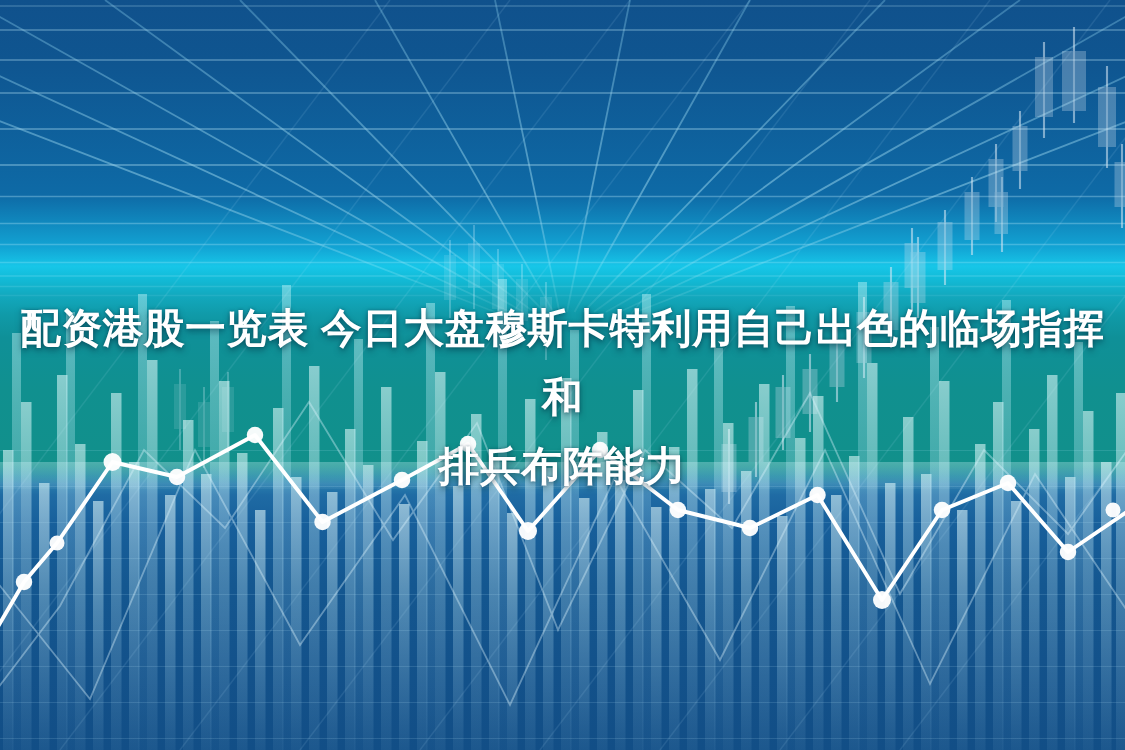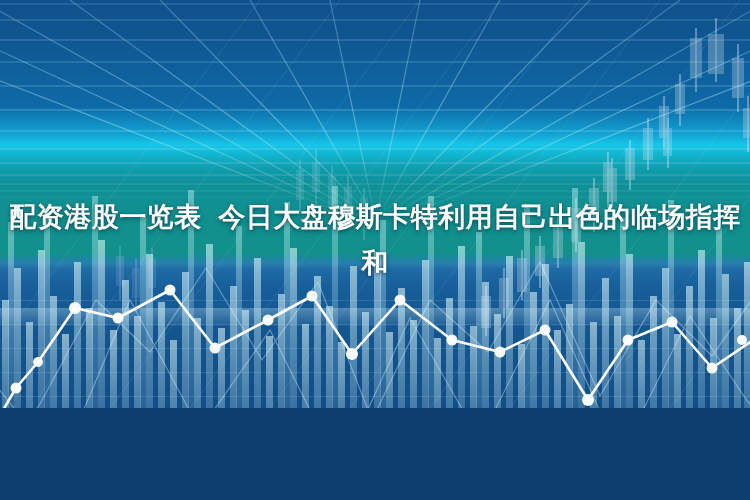--- a/index.html
+++ b/index.html
@@ -1,18 +1,18 @@
 <!DOCTYPE html>
 <html><head>
 <meta charset="utf-8">
 <style>
   html,body{margin:0;padding:0;background:#0c3f70;}
   #stage{
-    position:relative;width:750px;height:408px;overflow:hidden;
-    font-family:Liberation Mono, monospace;
+    position:relative;width:750px;height:500px;overflow:hidden;
+    font-family:Liberation Sans, sans-serif;
     background:#0d4a86;
   }
   .layer{position:absolute;inset:0;}
 
   
   #bg-gradient{
     background:linear-gradient(to bottom,
       #10518c 0%,
       #0f5590 8%,
       #0e6aa6 26%,
@@ -341,15 +341,16 @@
         <circle cx="628" cy="340" r="5.5"></circle>
         <circle cx="672" cy="322" r="5.5"></circle>
         <circle cx="712" cy="368" r="5.5"></circle>
         <circle cx="742" cy="340" r="5"></circle>
       </g>
     </svg>
   </div>
 
   <div id="headline">
     <span class="ln">配资港股一览表 今日大盘穆斯卡特利用自己出色的临场指挥和</span>
+    <span class="ln">排兵布阵能力</span>
   </div>
 
 </div>
 
 </body></html>

